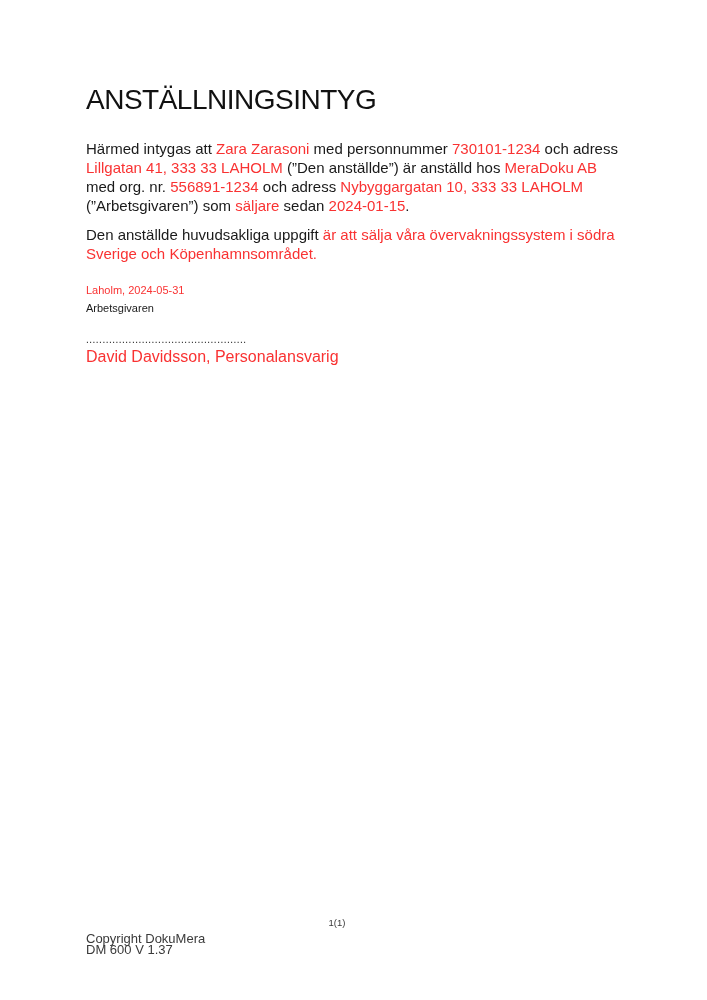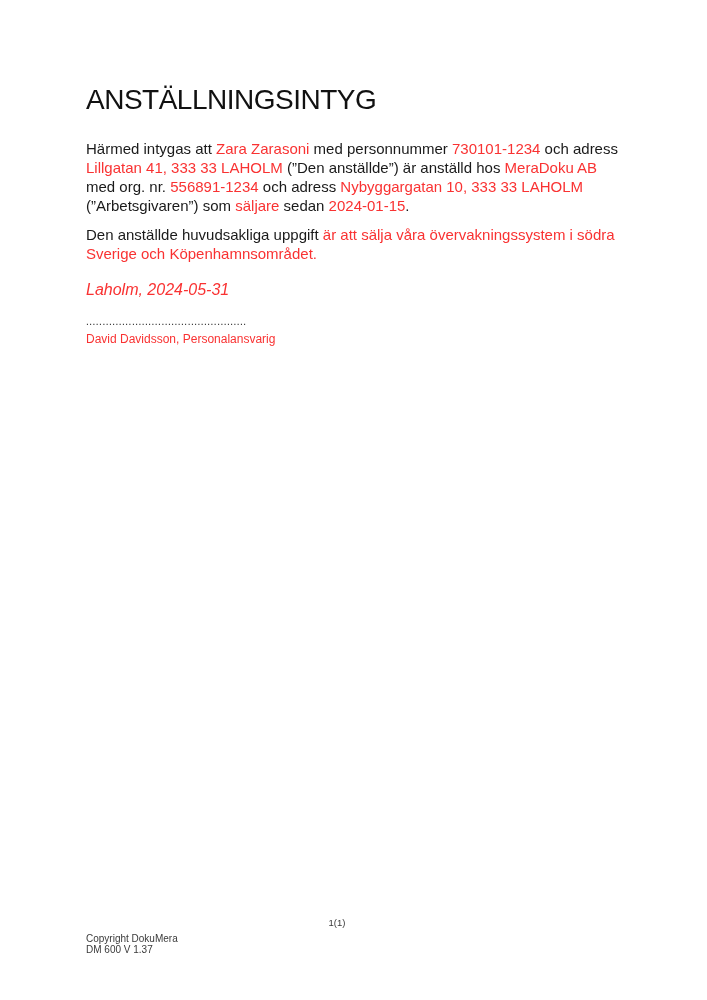--- a/index.html
+++ b/index.html
@@ -41,71 +41,71 @@
     margin: 0 0 10px 0;
     color: var(--text, #1a1a1a);
   }
   .accent {
     color: var(--accent, #f93232);
   }
   .signoff {
     margin-top: 18px;
   }
   .signoff .line {
-    font-size: 16px;
+    font-size: 11px;
     line-height: 18px;
-    font-style: italic;
   }
   .signature-block {
     margin-top: 17px;
   }
   .dots-line {
     font-size: 10px;
     line-height: 12px;
     letter-spacing: 0.5px;
     color: #222222;
     white-space: nowrap;
   }
   .signature-name {
-    font-size: 12px;
+    font-size: 16px;
     line-height: 18px;
     margin-top: 2px;
   }
   .page-number {
     position: absolute;
     top: 917px;
     left: 0;
     width: 674px;
     text-align: center;
     font-size: 9.5px;
     color: var(--muted, #3a3a3a);
   }
   .copyright {
     position: absolute;
     left: 86px;
     top: 933px;
-    font-size: 10px;
+    font-size: 13px;
     line-height: 11px;
     color: var(--muted, #3a3a3a);
   }
 </style>
 </head>
 <body style="--accent: #f93232; --text: #1a1a1a; --muted: #3a3a3a;">
 
 <div class="page">
   <div class="content">
 
     <h1 class="doc-title">ANSTÄLLNINGSINTYG</h1>
 
     <p class="para"><span>Härmed intygas att </span><span class="accent">Zara Zarasoni</span><span> med personnummer </span><span class="accent">730101-1234</span><span> och adress </span><span class="accent">Lillgatan 41, 333 33 LAHOLM</span><span> (”Den anställde”) är anställd hos </span><span class="accent">MeraDoku AB</span><span> med org. nr. </span><span class="accent">556891-1234</span><span> och adress </span><span class="accent">Nybyggargatan 10, 333 33 LAHOLM</span><span> (”Arbetsgivaren”) som </span><span class="accent">säljare</span><span> sedan </span><span class="accent">2024-01-15</span><span>.</span></p>
 
     <p class="para"><span>Den anställde huvudsakliga uppgift </span><span class="accent">är att sälja våra övervakningssystem i södra Sverige och Köpenhamnsområdet.</span></p>
 
     <div class="signoff">
       <div class="line accent">Laholm, 2024-05-31</div>
+      <div class="line">Arbetsgivaren</div>
     </div>
 
     <div class="signature-block">
       <div class="dots-line">.................................................</div>
       <div class="signature-name accent">David Davidsson, Personalansvarig</div>
     </div>
 
   </div>
 
   <div class="page-number">1(1)</div>

